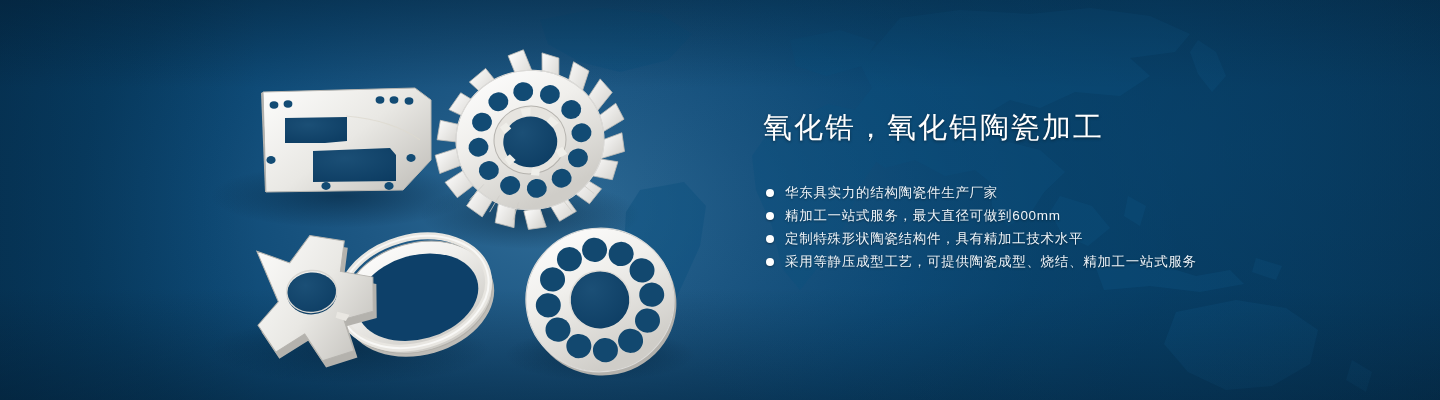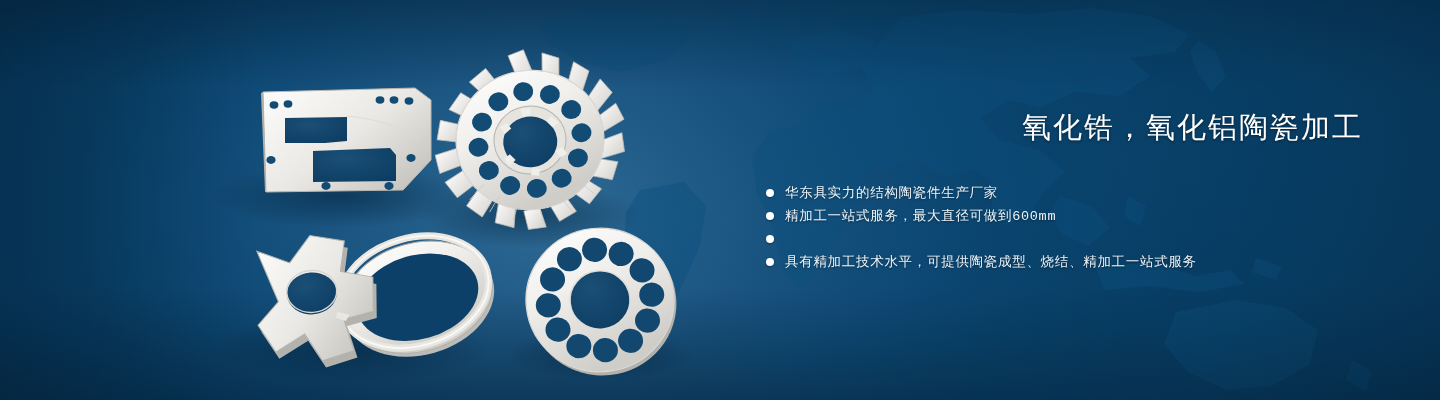--- a/index.html
+++ b/index.html
@@ -42,37 +42,35 @@
     width: 600px;
   }
   .headline {
     margin: 0;
     font-size: 29px;
     font-weight: 400;
     letter-spacing: 2px;
     color: #ffffff;
     text-shadow: 0 1px 3px rgba(0,0,0,0.45);
     white-space: nowrap;
-    text-align: right;
   }
   .bullets {
     list-style: none;
     margin: 33px 0 0 3px;
     padding: 0;
   }
   .bullets li {
     display: flex;
     align-items: center;
     height: 23px;
     font-size: 13.5px;
     letter-spacing: 0.7px;
     color: #eef4f9;
     text-shadow: 0 1px 2px rgba(0,0,0,0.40);
     white-space: nowrap;
-    font-family: Liberation Mono, monospace;
   }
   .dot {
     width: 8px; height: 8px;
     border-radius: 50%;
     background: #ffffff;
     margin-right: 11px;
     flex: 0 0 auto;
     box-shadow: 0 1px 2px rgba(0,0,0,0.35);
   }
 
@@ -288,21 +286,22 @@
       <li>
         <span class="dot"></span>
         <span>华东具实力的结构陶瓷件生产厂家</span>
       </li>
       <li>
         <span class="dot"></span>
         <span>精加工一站式服务，最大直径可做到600mm</span>
       </li>
       <li>
         <span class="dot"></span>
+        <span>定制特殊形状陶瓷结构件，具有精加工技术水平</span>
       </li>
       <li>
         <span class="dot"></span>
-        <span>具有精加工技术水平，可提供陶瓷成型、烧结、精加工一站式服务</span>
+        <span>采用等静压成型工艺，可提供陶瓷成型、烧结、精加工一站式服务</span>
       </li>
     </ul>
   </div>
 
 </div>
 
 </body></html>

